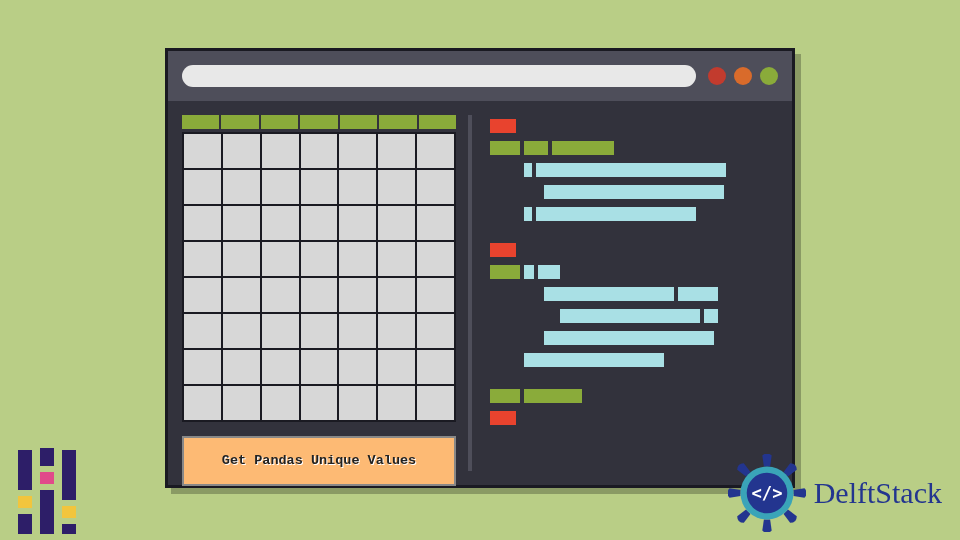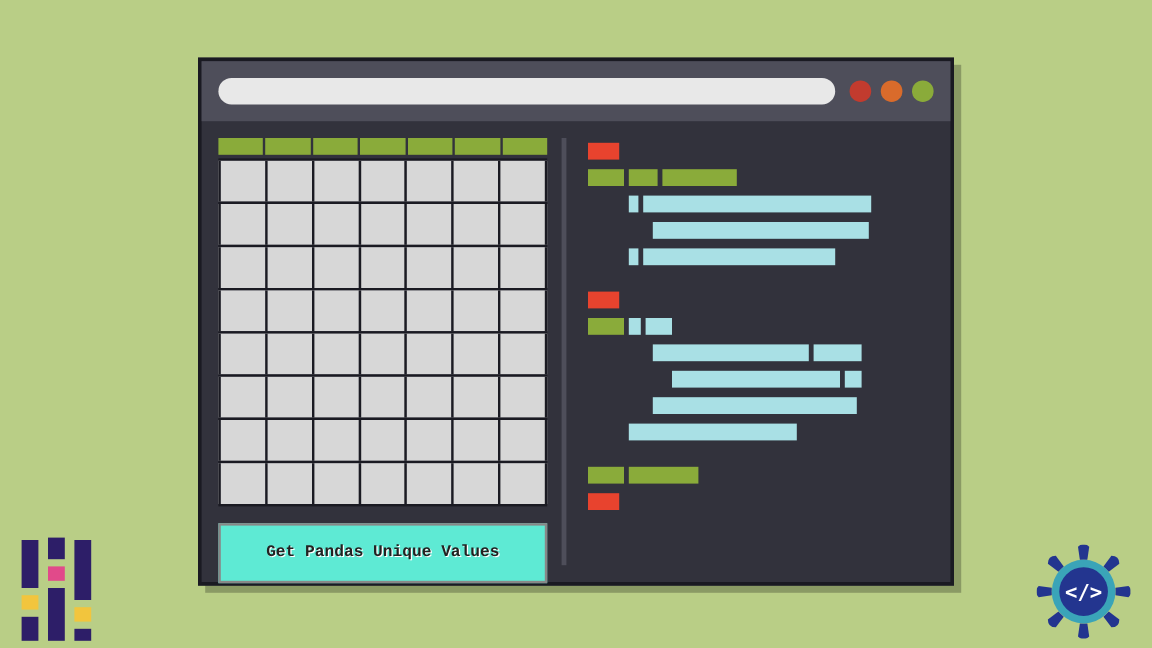--- a/index.html
+++ b/index.html
@@ -75,21 +75,21 @@
   }
   .grid-rows .grid-row:last-child { border-bottom: 2px solid #1a1a22; }
   .grid-row .cell {
     flex: 1;
     height: 34px;
     background: #d7d7d7;
     border-left: 2px solid #1a1a22;
   }
   .grid-row .cell:last-child { border-right: 2px solid #1a1a22; }
   .caption-box {
-    background: #5eead4;
+    background: #fdba74;
     border: 2px solid #888;
     padding: 10px 8px;
     text-align: center;
     font-size: 13.5px;
     line-height: 1.9;
     color: #222;
     text-shadow: 1px 1px 0 #fff;
     font-family: "Courier New", monospace;
     font-weight: 600;
   }
@@ -351,13 +351,14 @@
           <use href="#tooth" transform="rotate(225)"></use>
           <use href="#tooth" transform="rotate(270)"></use>
           <use href="#tooth" transform="rotate(315)"></use>
         </g>
         <circle r="34" fill="#3aa4b8"></circle>
         <circle r="26" fill="#23358f"></circle>
         <text x="0" y="8" text-anchor="middle" font-size="22" font-family="monospace" fill="#ffffff" font-weight="bold">&lt;/&gt;</text>
       </g>
     </svg>
   </div>
+  <div class="brand">DelftStack</div>
 </div>
 
 </body></html>

